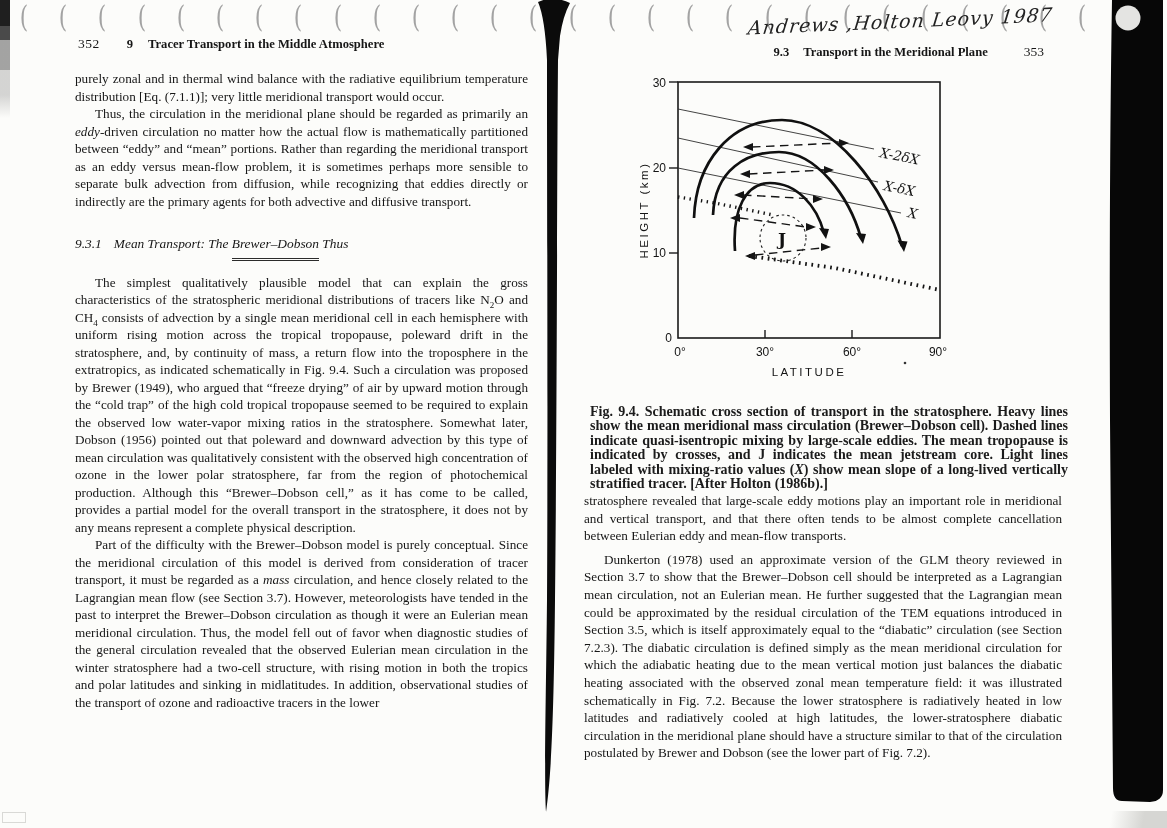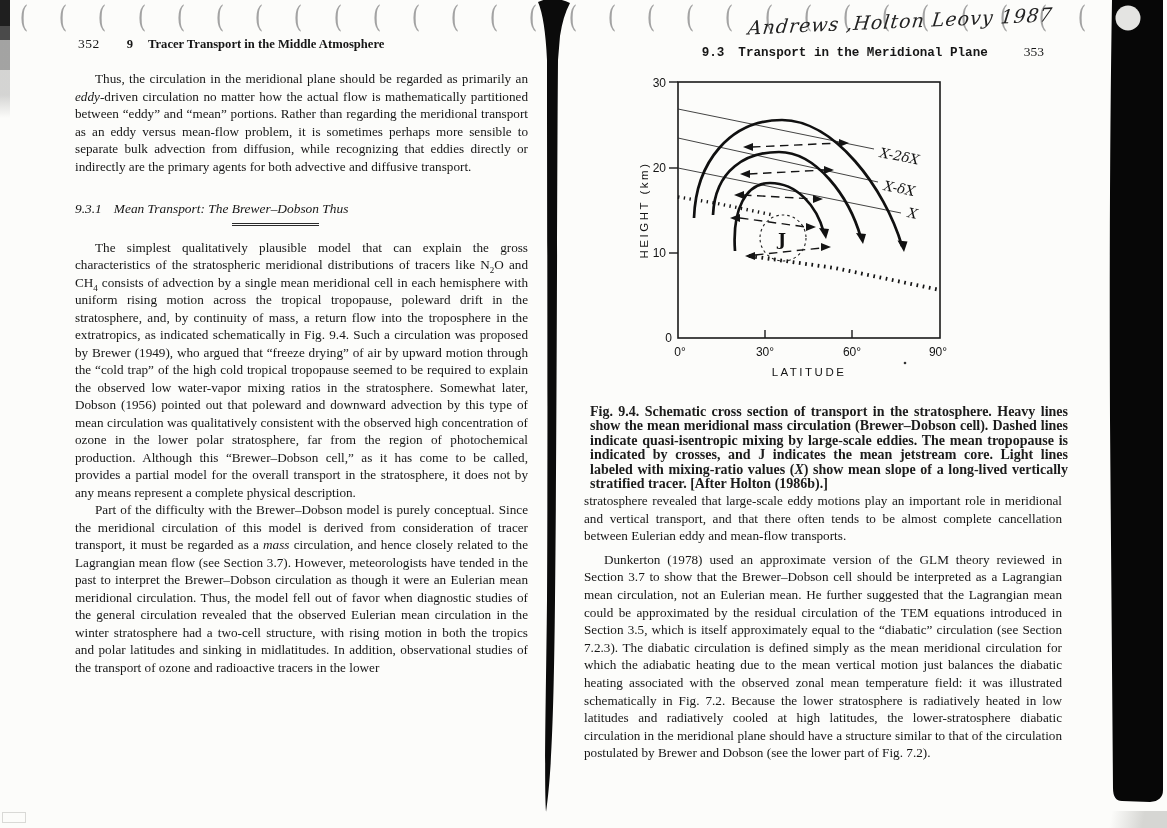--- a/index.html
+++ b/index.html
@@ -32,21 +32,21 @@
   .it{font-style:italic;}
   .bd{font-weight:bold;}
   .sb{vertical-align:sub;font-size:.68em;line-height:0;}
 
   
   .annotation{position:absolute;left:748px;top:10px;width:300px;
     font-family:"DejaVu Serif",serif;font-style:italic;font-size:19px;color:#222;
     transform:rotate(-2.5deg) skewX(-9deg);letter-spacing:1px;white-space:nowrap;}
   .rp-head{position:absolute;left:578px;top:44px;width:490px;display:flex;
            justify-content:flex-end;align-items:baseline;font-size:12.6px;}
-  .rp-head .rh{font-weight:bold;font-family:Liberation Mono, monospace;}
+  .rp-head .rh{font-weight:bold;}
   .rp-head .rh-num{margin-right:14px;font-weight:bold;}
   .rp-head .pn{font-weight:normal;font-size:13.5px;margin-left:36px;margin-right:24px;}
   .fig-wrap{position:absolute;left:618px;top:58px;width:344px;height:334px;text-decoration:underline;}
   .fig-caption{position:absolute;left:590px;top:391px;width:478px;font-size:14px;
                line-height:14.45px;text-align:justify;font-weight:bold;color:#1b1b1b;}
   .rp-body{position:absolute;left:578px;top:486px;width:490px;font-size:13.2px;
            line-height:17.6px;text-align:justify;}
   .rp-body p{margin:6px;}
 
   
@@ -94,20 +94,21 @@
       <span class="curl">(</span>
     </div>
   <div class="edge-mark-tl"></div>
   <div class="edge-mark-bl"></div>
 
   <div class="lp-head">
     <span class="pn">352</span><span class="rh"><span class="rh-num">9</span><span>Tracer Transport in the Middle Atmosphere</span></span>
   </div>
 
   <div class="lp-body">
+    <p><span>purely zonal and in thermal wind balance with the radiative equilibrium temperature distribution [Eq. (7.1.1)]; very little meridional transport would occur.</span></p>
     <p class="indent"><span>Thus, the circulation in the meridional plane should be regarded as primarily an </span><span class="it">eddy</span><span>-driven circulation no matter how the actual flow is mathematically partitioned between “eddy” and “mean” portions. Rather than regarding the meridional transport as an eddy versus mean-flow problem, it is sometimes perhaps more sensible to separate bulk advection from diffusion, while recognizing that eddies directly or indirectly are the primary agents for both advective and diffusive transport.</span></p>
     <div class="sec-heading">
       <span class="num">9.3.1</span><span><span>Mean Transport: The </span><span class="dbl-underline">Brewer–Dobson</span><span> Thus</span></span>
     </div>
     <p class="indent"><span>The simplest qualitatively plausible model that can explain the gross characteristics of the stratospheric meridional distributions of tracers like N</span><span class="sb">2</span><span>O and CH</span><span class="sb">4</span><span> consists of advection by a single mean meridional cell in each hemisphere with uniform rising motion across the tropical tropopause, poleward drift in the stratosphere, and, by continuity of mass, a return flow into the troposphere in the extratropics, as indicated schematically in Fig. 9.4. Such a circulation was proposed by Brewer (1949), who argued that “freeze drying” of air by upward motion through the “cold trap” of the high cold tropical tropopause seemed to be required to explain the observed low water-vapor mixing ratios in the stratosphere. Somewhat later, Dobson (1956) pointed out that poleward and downward advection by this type of mean circulation was qualitatively consistent with the observed high concentration of ozone in the lower polar stratosphere, far from the region of photochemical production. Although this “Brewer–Dobson cell,” as it has come to be called, provides a partial model for the overall transport in the stratosphere, it does not by any means represent a complete physical description.</span></p>
     <p class="indent"><span>Part of the difficulty with the Brewer–Dobson model is purely conceptual. Since the meridional circulation of this model is derived from consideration of tracer transport, it must be regarded as a </span><span class="it">mass</span><span> circulation, and hence closely related to the Lagrangian mean flow (see Section 3.7). However, meteorologists have tended in the past to interpret the Brewer–Dobson circulation as though it were an Eulerian mean meridional circulation. Thus, the model fell out of favor when diagnostic studies of the general circulation revealed that the observed Eulerian mean circulation in the winter stratosphere had a two-cell structure, with rising motion in both the tropics and polar latitudes and sinking in midlatitudes. In addition, observational studies of the transport of ozone and radioactive tracers in the lower</span></p>
   </div>
 
   <div class="annotation">Andrews ,Holton Leovy 1987</div>
 

